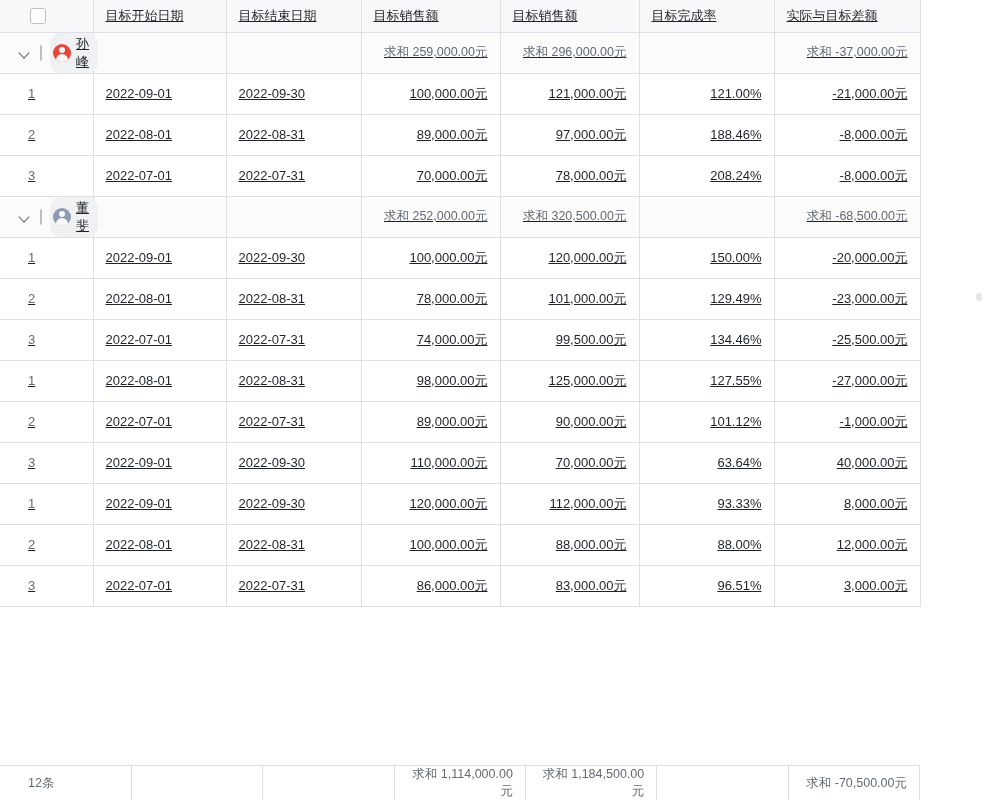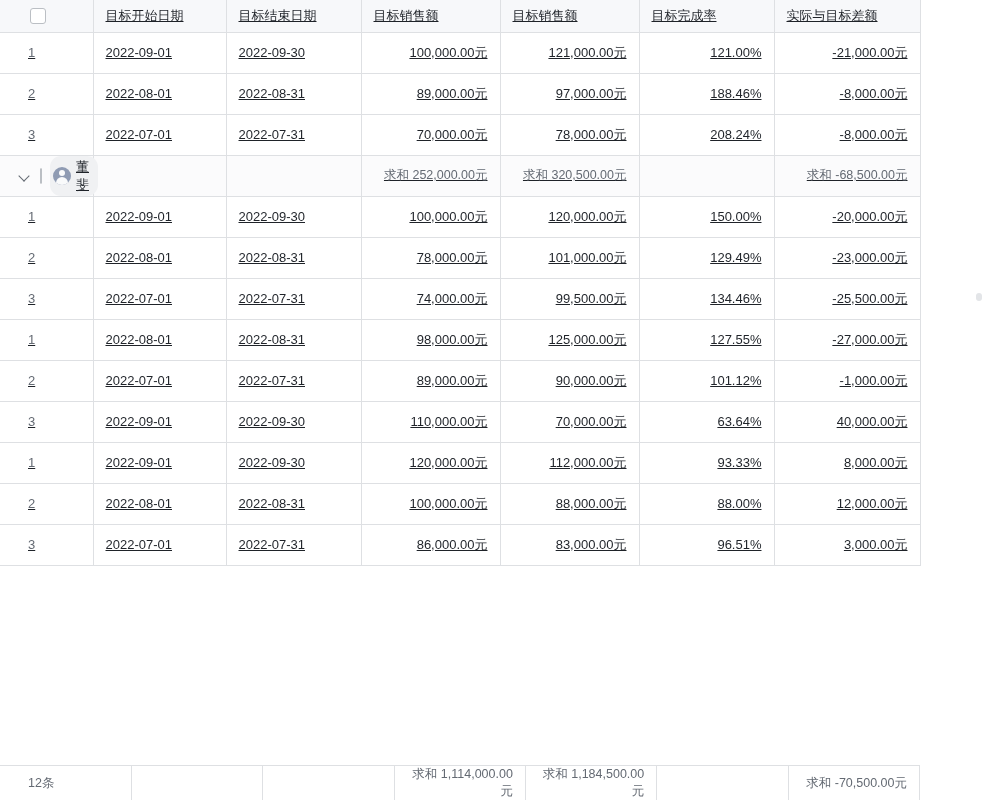--- a/index.html
+++ b/index.html
@@ -199,20 +199,38 @@
         </th>
         <th>目标开始日期</th>
         <th>目标结束日期</th>
         <th>目标销售额</th>
         <th>目标销售额</th>
         <th>目标完成率</th>
         <th>实际与目标差额</th>
       </tr>
     </thead>
     <tbody id="grid-body">
+        <tr class="group-row">
+          <td class="cell-check">
+            <div class="group-head">
+              <span class="chevron"></span>
+              <span class="checkbox"></span>
+              <span class="person">
+                <span class="avatar" style="background: rgb(232, 69, 60);"></span>
+                <span>孙峰</span>
+              </span>
+            </div>
+          </td>
+          <td></td>
+          <td></td>
+          <td class="sum num">求和 259,000.00元</td>
+          <td class="sum num">求和 296,000.00元</td>
+          <td class="sum num"></td>
+          <td class="sum num">求和 -37,000.00元</td>
+        </tr>
         <tr>
           <td class="cell-idx">1</td>
           <td class="left">2022-09-01</td>
           <td class="left">2022-09-30</td>
           <td class="num">100,000.00元</td>
           <td class="num">121,000.00元</td>
           <td class="num">121.00%</td>
           <td class="num">-21,000.00元</td>
         </tr>
         <tr>

